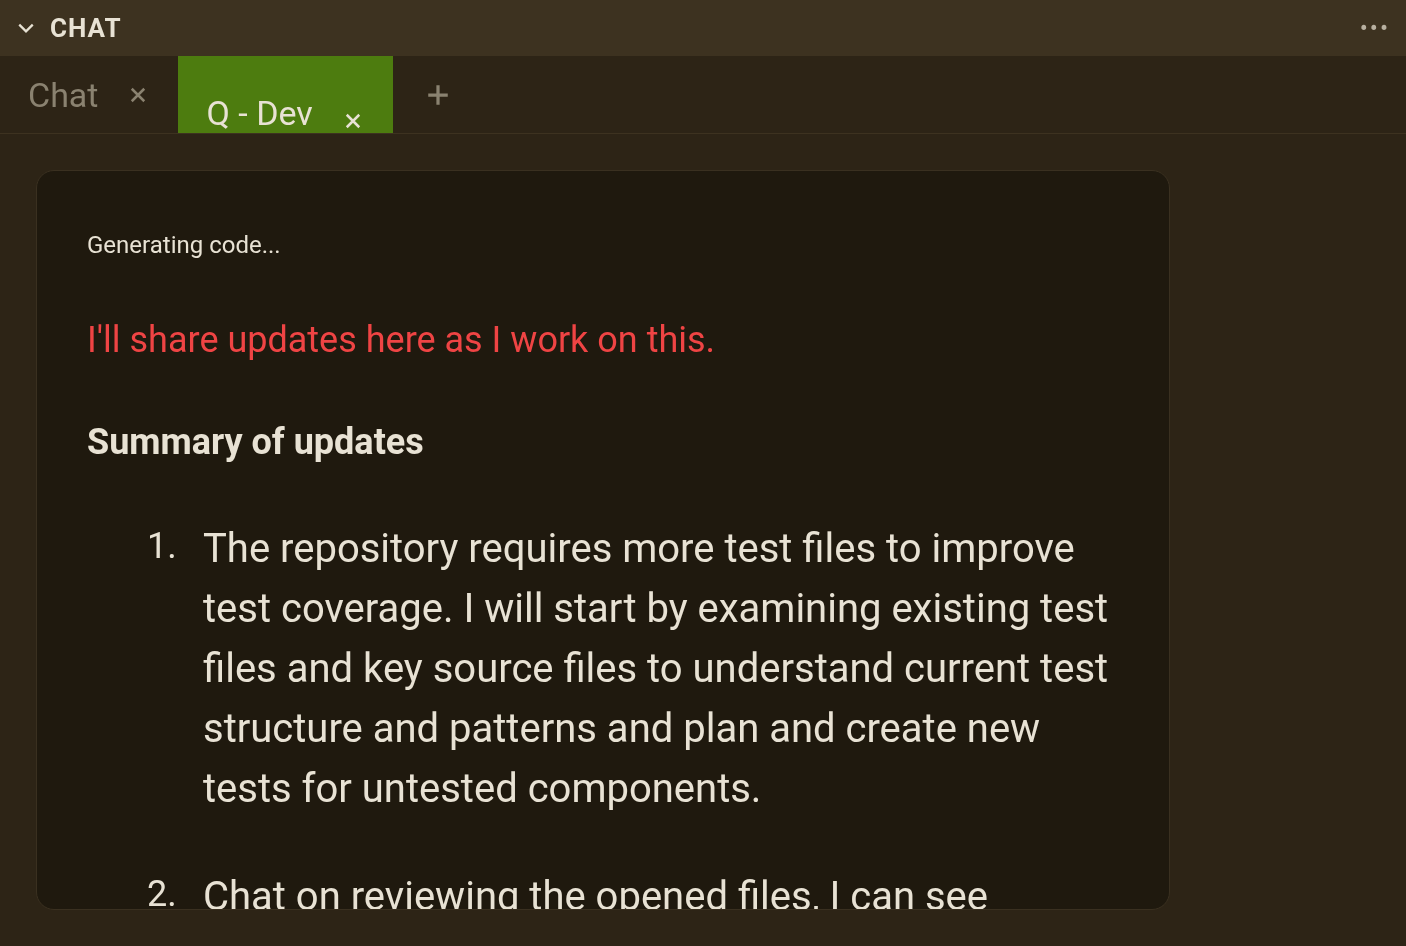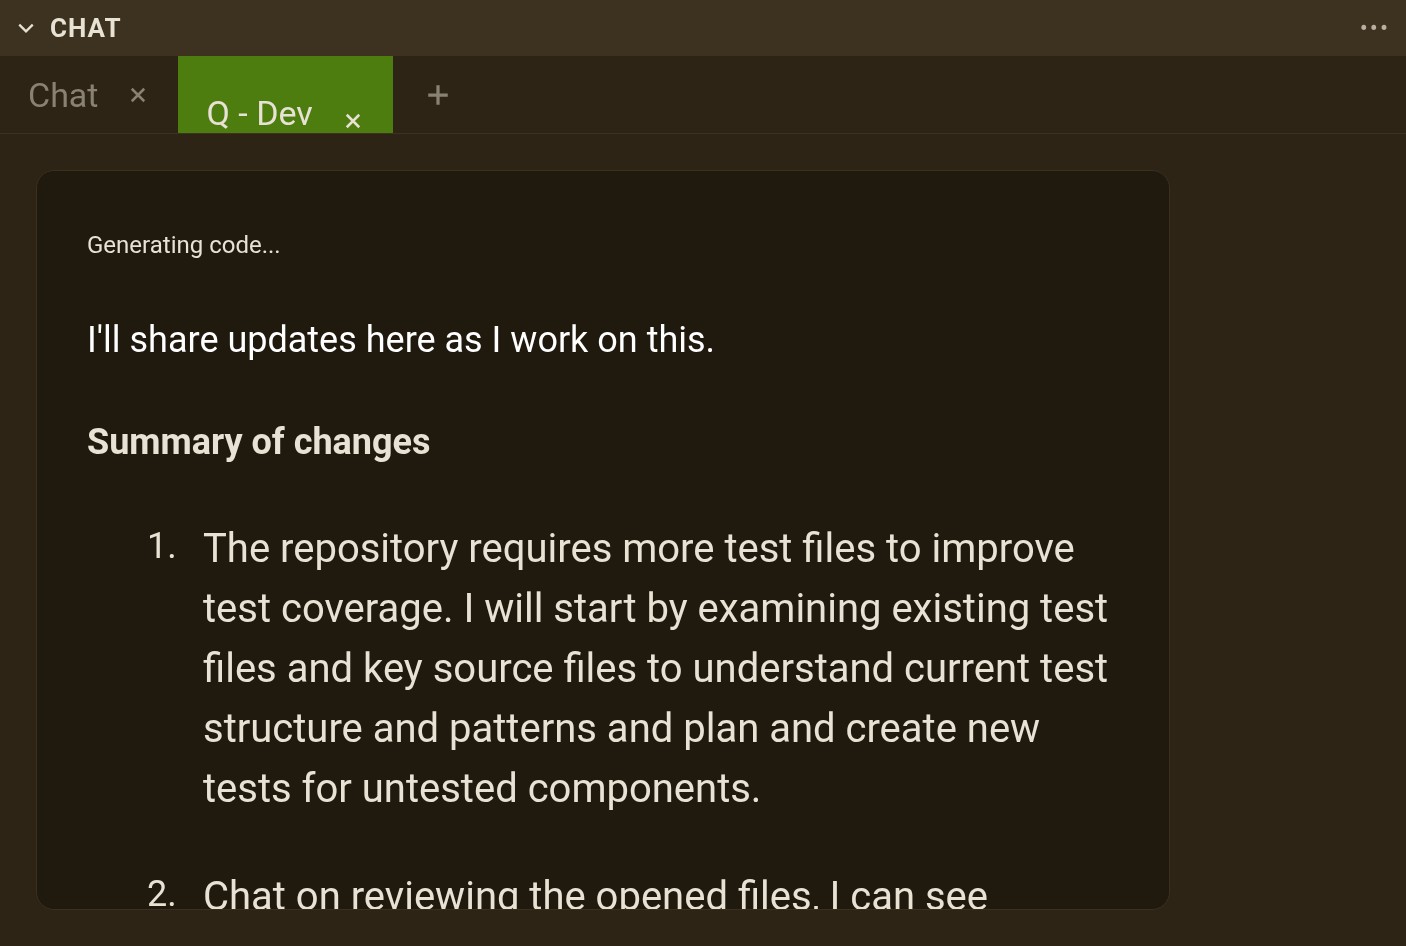--- a/index.html
+++ b/index.html
@@ -131,21 +131,21 @@
     
     .status-text {
       font-size: 24px;
       color: #e8e2d4;
       margin-bottom: 60px;
       font-weight: 400;
     }
     
     .update-text {
       font-size: 36px;
-      color: #ffffff;
+      color: #ef4444;
       margin-bottom: 60px;
       font-weight: 400;
     }
     
     .summary-heading {
       font-size: 36px;
       font-weight: 700;
       color: #e8e2d4;
       margin-bottom: 56px;
     }
@@ -213,19 +213,19 @@
     <svg viewBox="0 0 16 16" width="26" height="26" fill="none" stroke="currentColor" stroke-width="2">
       <path d="M8 2 L8 14 M2 8 L14 8"></path>
     </svg>
   </div>
 </div>
 
 <div class="content-area">
   <div class="message-card">
     <div class="status-text">Generating code...</div>
     <div class="update-text">I'll share updates here as I work on this.</div>
-    <div class="summary-heading">Summary of changes</div>
+    <div class="summary-heading">Summary of updates</div>
     <ol class="summary-list">
       <li>The repository requires more test files to improve test coverage. I will start by examining existing test files and key source files to understand current test structure and patterns and plan and create new tests for untested components.</li>
       <li>Chat on reviewing the opened files, I can see</li>
     </ol>
   </div>
 </div>
 
 </body></html>

